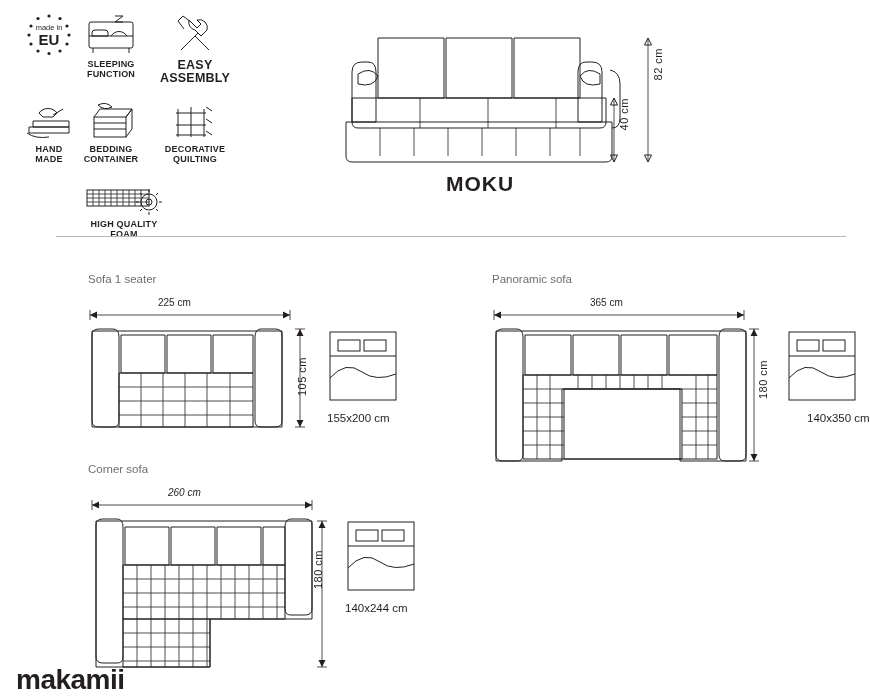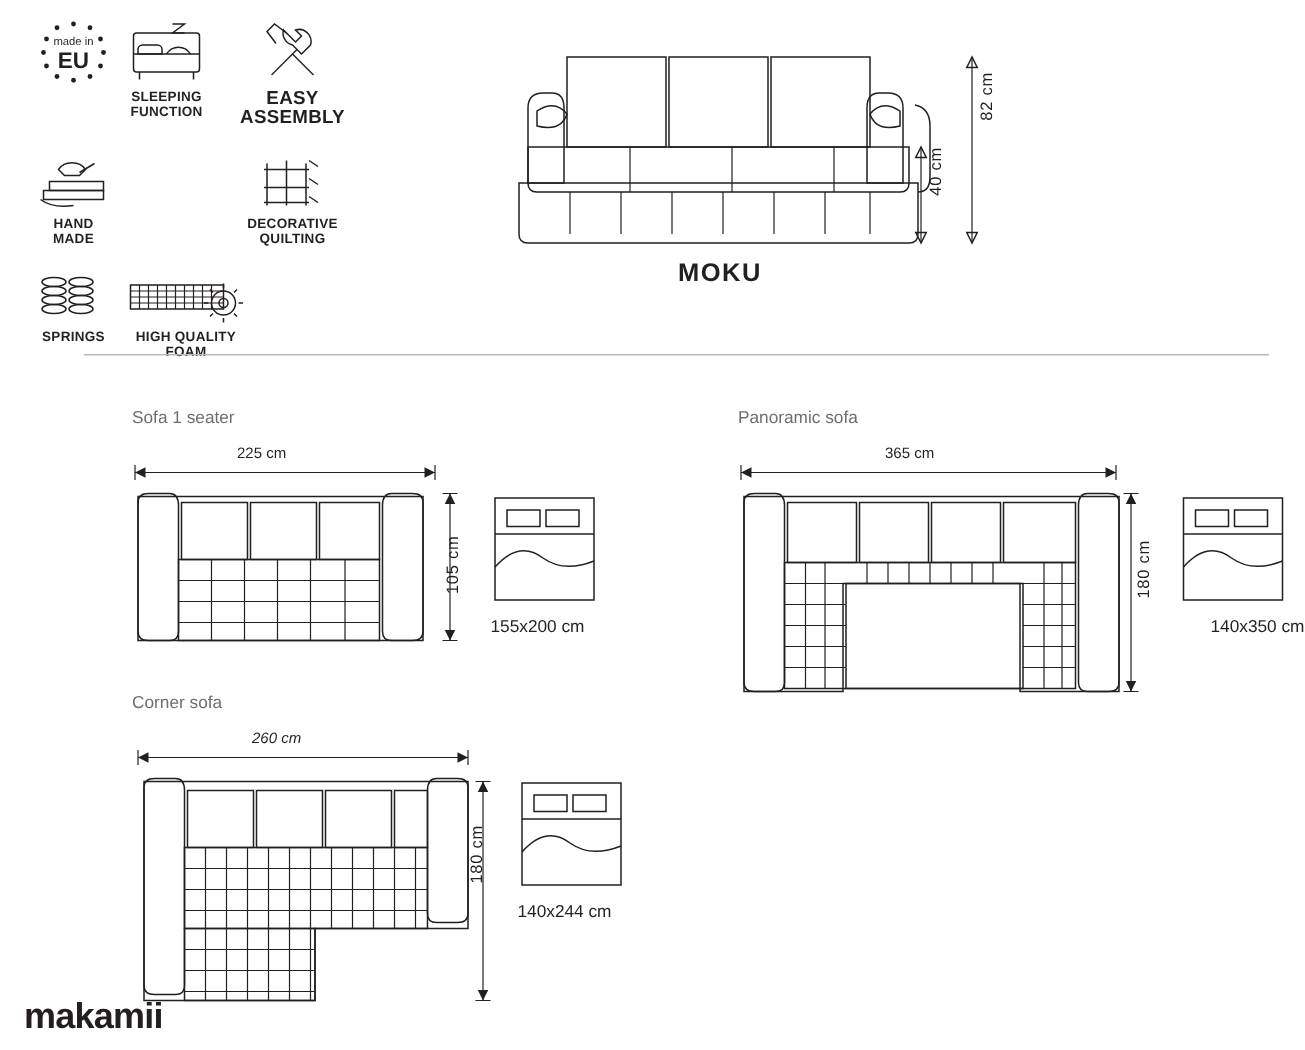--- a/index.html
+++ b/index.html
@@ -59,21 +59,21 @@
     top: 12px;
     width: 360px;
     height: 160px;
   }
   #hero-title {
     position: absolute;
     left: 330px;
     top: 172px;
     width: 300px;
     text-align: center;
-    font-size: 17px;
+    font-size: 21px;
     font-weight: bold;
     letter-spacing: 1px;
   }
   .dim-vert-label {
     position: absolute;
     font-size: 11px;
     writing-mode: vertical-rl;
     transform: rotate(180deg);
     letter-spacing: 0.5px;
   }
@@ -101,21 +101,21 @@
   .bed-label {
     position: absolute;
     font-size: 11.5px;
     color: #231f20;
   }
   
   #logo {
     position: absolute;
     left: 16px;
     top: 664px;
-    font-size: 24px;
+    font-size: 28px;
     font-weight: bold;
     letter-spacing: -0.5px;
   }
   svg { display: block; overflow: visible; }
   .ln { stroke: #231f20; fill: none; stroke-width: 1; }
   .ln-thin { stroke: #231f20; fill: none; stroke-width: 0.8; }
 </style>
 </head>
 <body>
 
@@ -186,53 +186,48 @@
           <path class="ln" d="M4 32 q8 6 22 4"></path>
           <path class="ln" d="M16 12 c4 -6 14 -6 18 0 l-4 4 h-10 z"></path>
           <path class="ln" d="M30 14 l10 -6"></path>
         </svg>
       </div>
       <div class="icon-label">
         <span>HAND</span><br><span>MADE</span>
       </div>
     </div>
 
+    <div class="icon-cell" style="left:62px; top:85px;">
+      <div class="icon-art">
+        <svg width="50" height="40" viewBox="0 0 50 40">
+          <rect class="ln" x="8" y="16" width="32" height="20"></rect>
+          <path class="ln" d="M8 16 l6 -8 h32 l-6 8"></path>
+          <path class="ln" d="M40 16 l6 -8 v20 l-6 8"></path>
+          <path class="ln" d="M8 22 h32 M8 28 h32"></path>
+          <path class="ln" d="M12 4 q8 -4 14 2 q-8 4 -14 -2 z"></path>
+        </svg>
+      </div>
+      <div class="icon-label">
+        <span>BEDDING</span><br><span>CONTAINER</span>
+      </div>
+    </div>
 
     <div class="icon-cell" style="left:146px; top:85px;">
       <div class="icon-art">
         <svg width="46" height="40" viewBox="0 0 46 40">
           <path class="ln" d="M6 8 v28 M19 6 v30 M32 8 v28"></path>
           <path class="ln" d="M4 12 h30 M4 24 h30 M4 34 h30"></path>
           <path class="ln" d="M34 6 l6 4 M34 18 l6 4 M34 30 l6 4"></path>
         </svg>
       </div>
       <div class="icon-label">
         <span>DECORATIVE</span><br><span>QUILTING</span>
       </div>
     </div>
 
-    <div class="icon-cell" style="left:0px; top:160px;">
-      <div class="icon-art">
-        <svg width="50" height="36" viewBox="0 0 50 36">
-          <g class="ln">
-            <ellipse cx="12" cy="8" rx="8" ry="3"></ellipse>
-              <ellipse cx="12" cy="14" rx="8" ry="3"></ellipse>
-            <ellipse cx="12" cy="20" rx="8" ry="3"></ellipse>
-              <ellipse cx="12" cy="26" rx="8" ry="3"></ellipse>
-            <ellipse cx="30" cy="8" rx="8" ry="3"></ellipse>
-              <ellipse cx="30" cy="14" rx="8" ry="3"></ellipse>
-            <ellipse cx="30" cy="20" rx="8" ry="3"></ellipse>
-              <ellipse cx="30" cy="26" rx="8" ry="3"></ellipse>
-          </g>
-        </svg>
-      </div>
-      <div class="icon-label">
-        <span>SPRINGS</span>
-      </div>
-    </div>
 
     <div class="icon-cell" style="left:62px; top:160px; width:96px;">
       <div class="icon-art">
         <svg width="86" height="34" viewBox="0 0 86 34">
           <rect class="ln" x="6" y="8" width="62" height="16"></rect>
           <g class="ln-thin">
             <path d="M6 12 h62 M6 16 h62 M6 20 h62"></path>
             <path d="M12 8 v16 M18 8 v16 M24 8 v16 M30 8 v16 M36 8 v16 M42 8 v16 M48 8 v16 M54 8 v16 M60 8 v16"></path>
           </g>
           <circle class="ln" cx="68" cy="20" r="8"></circle>

